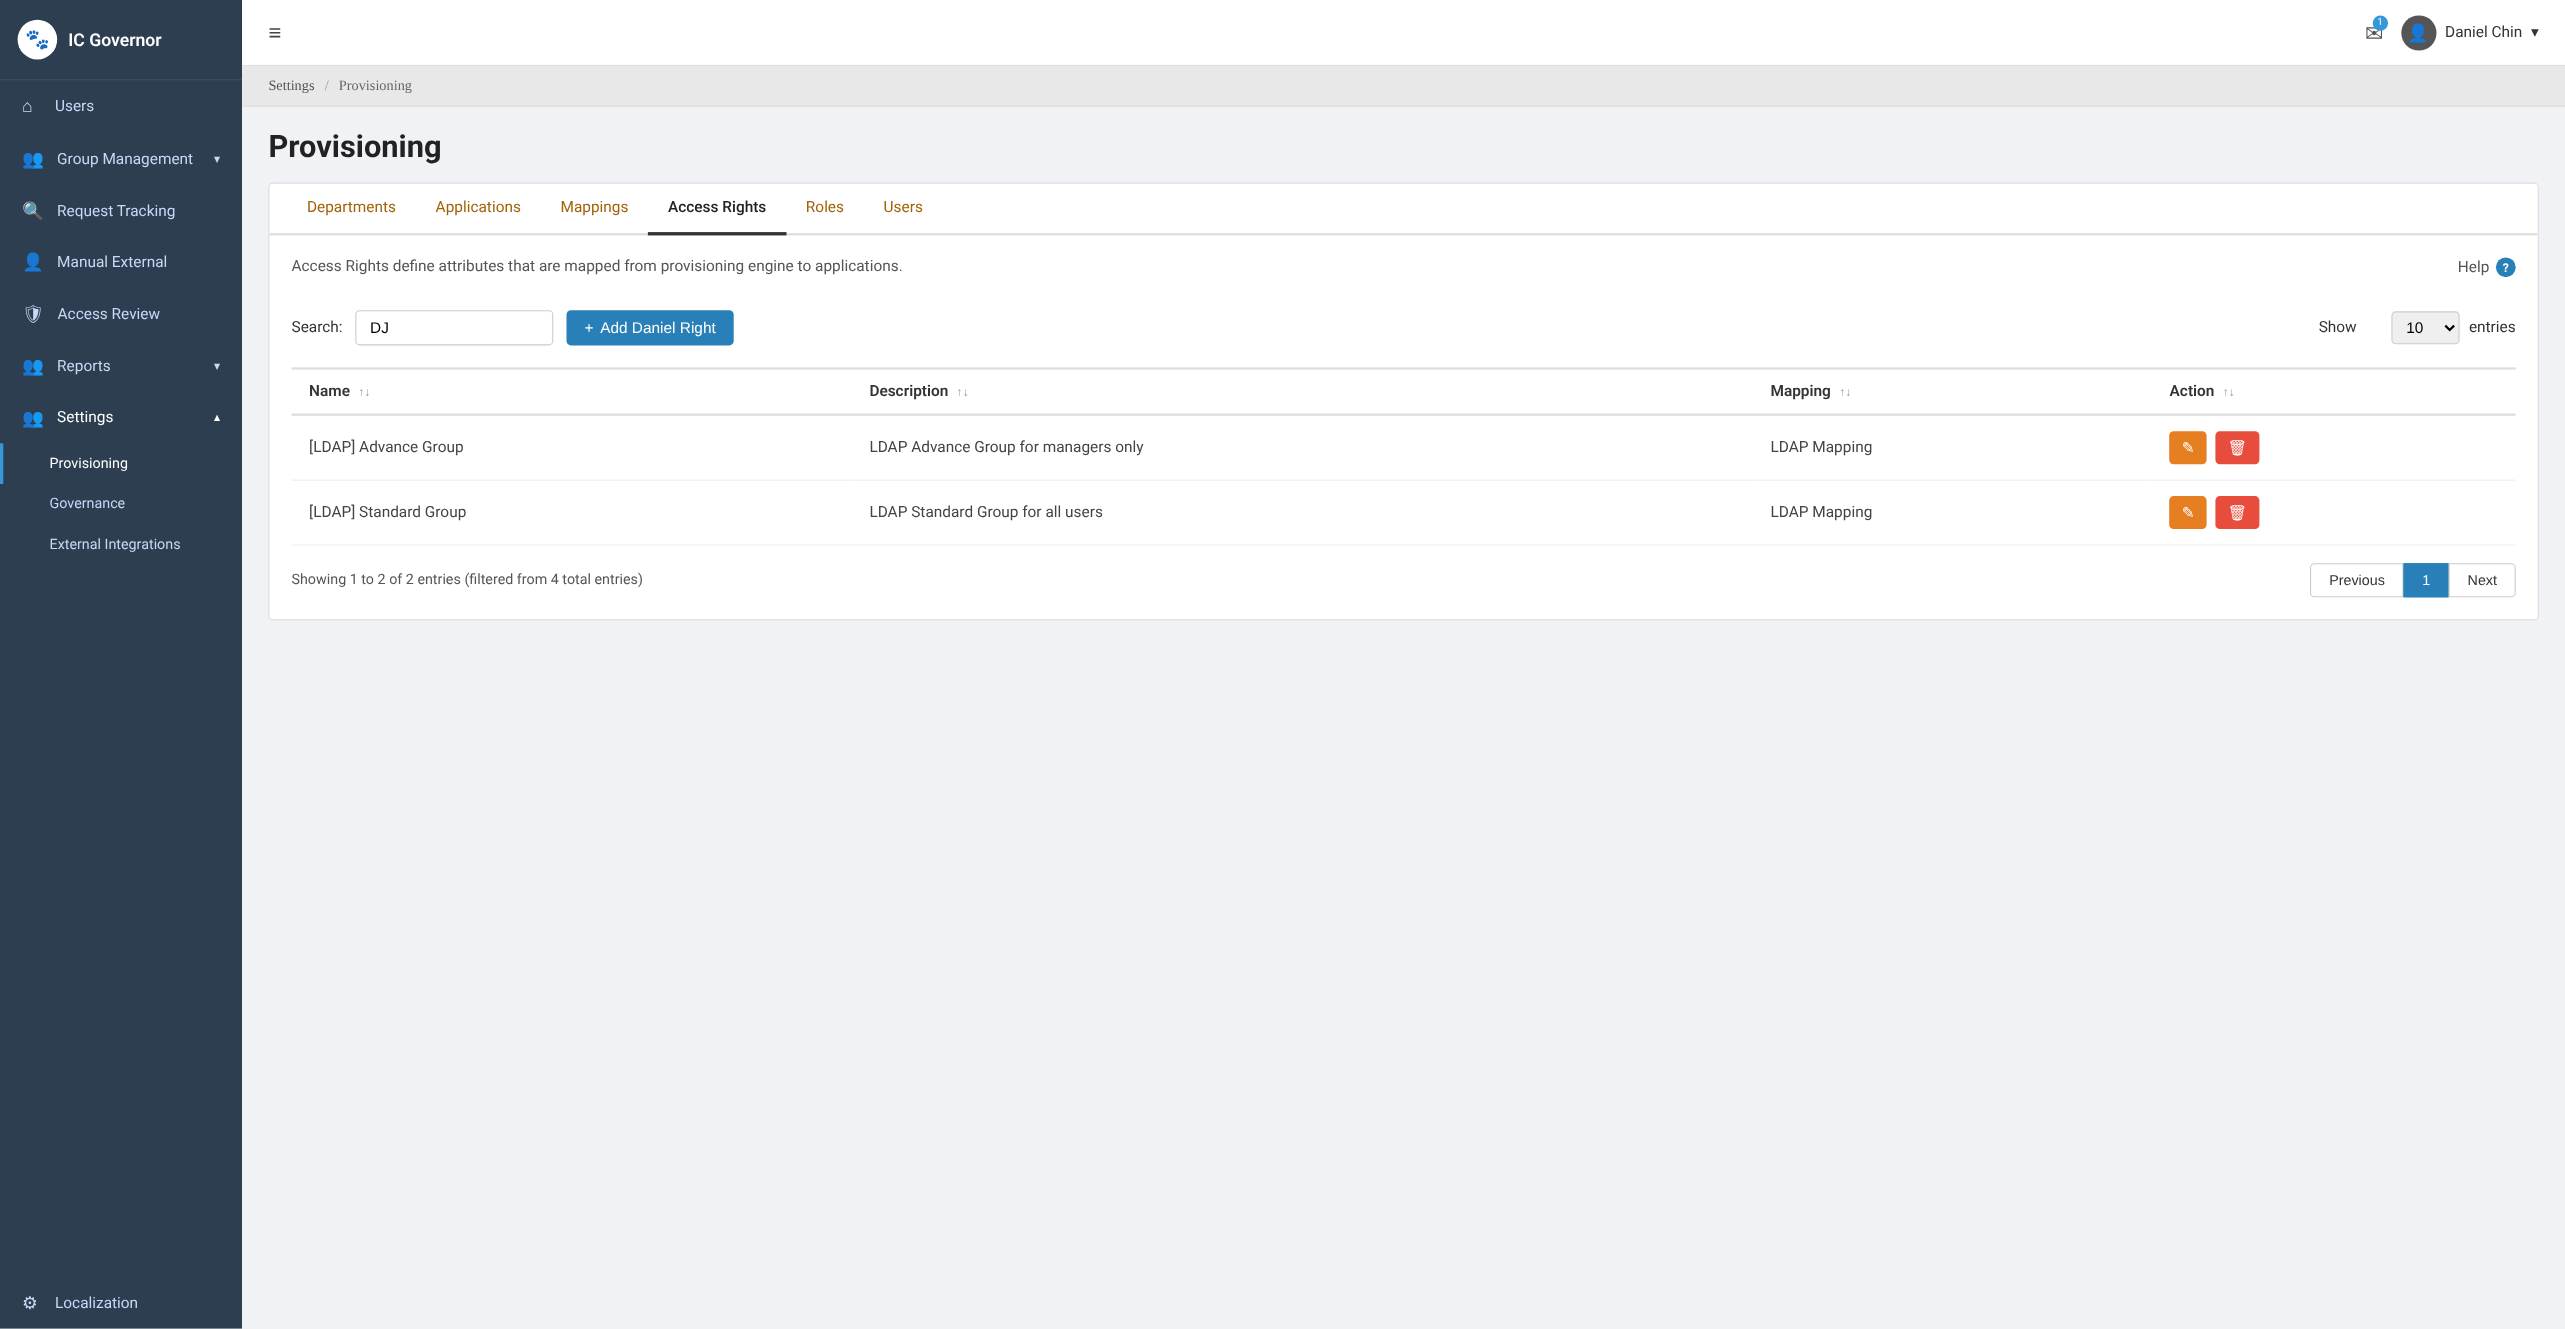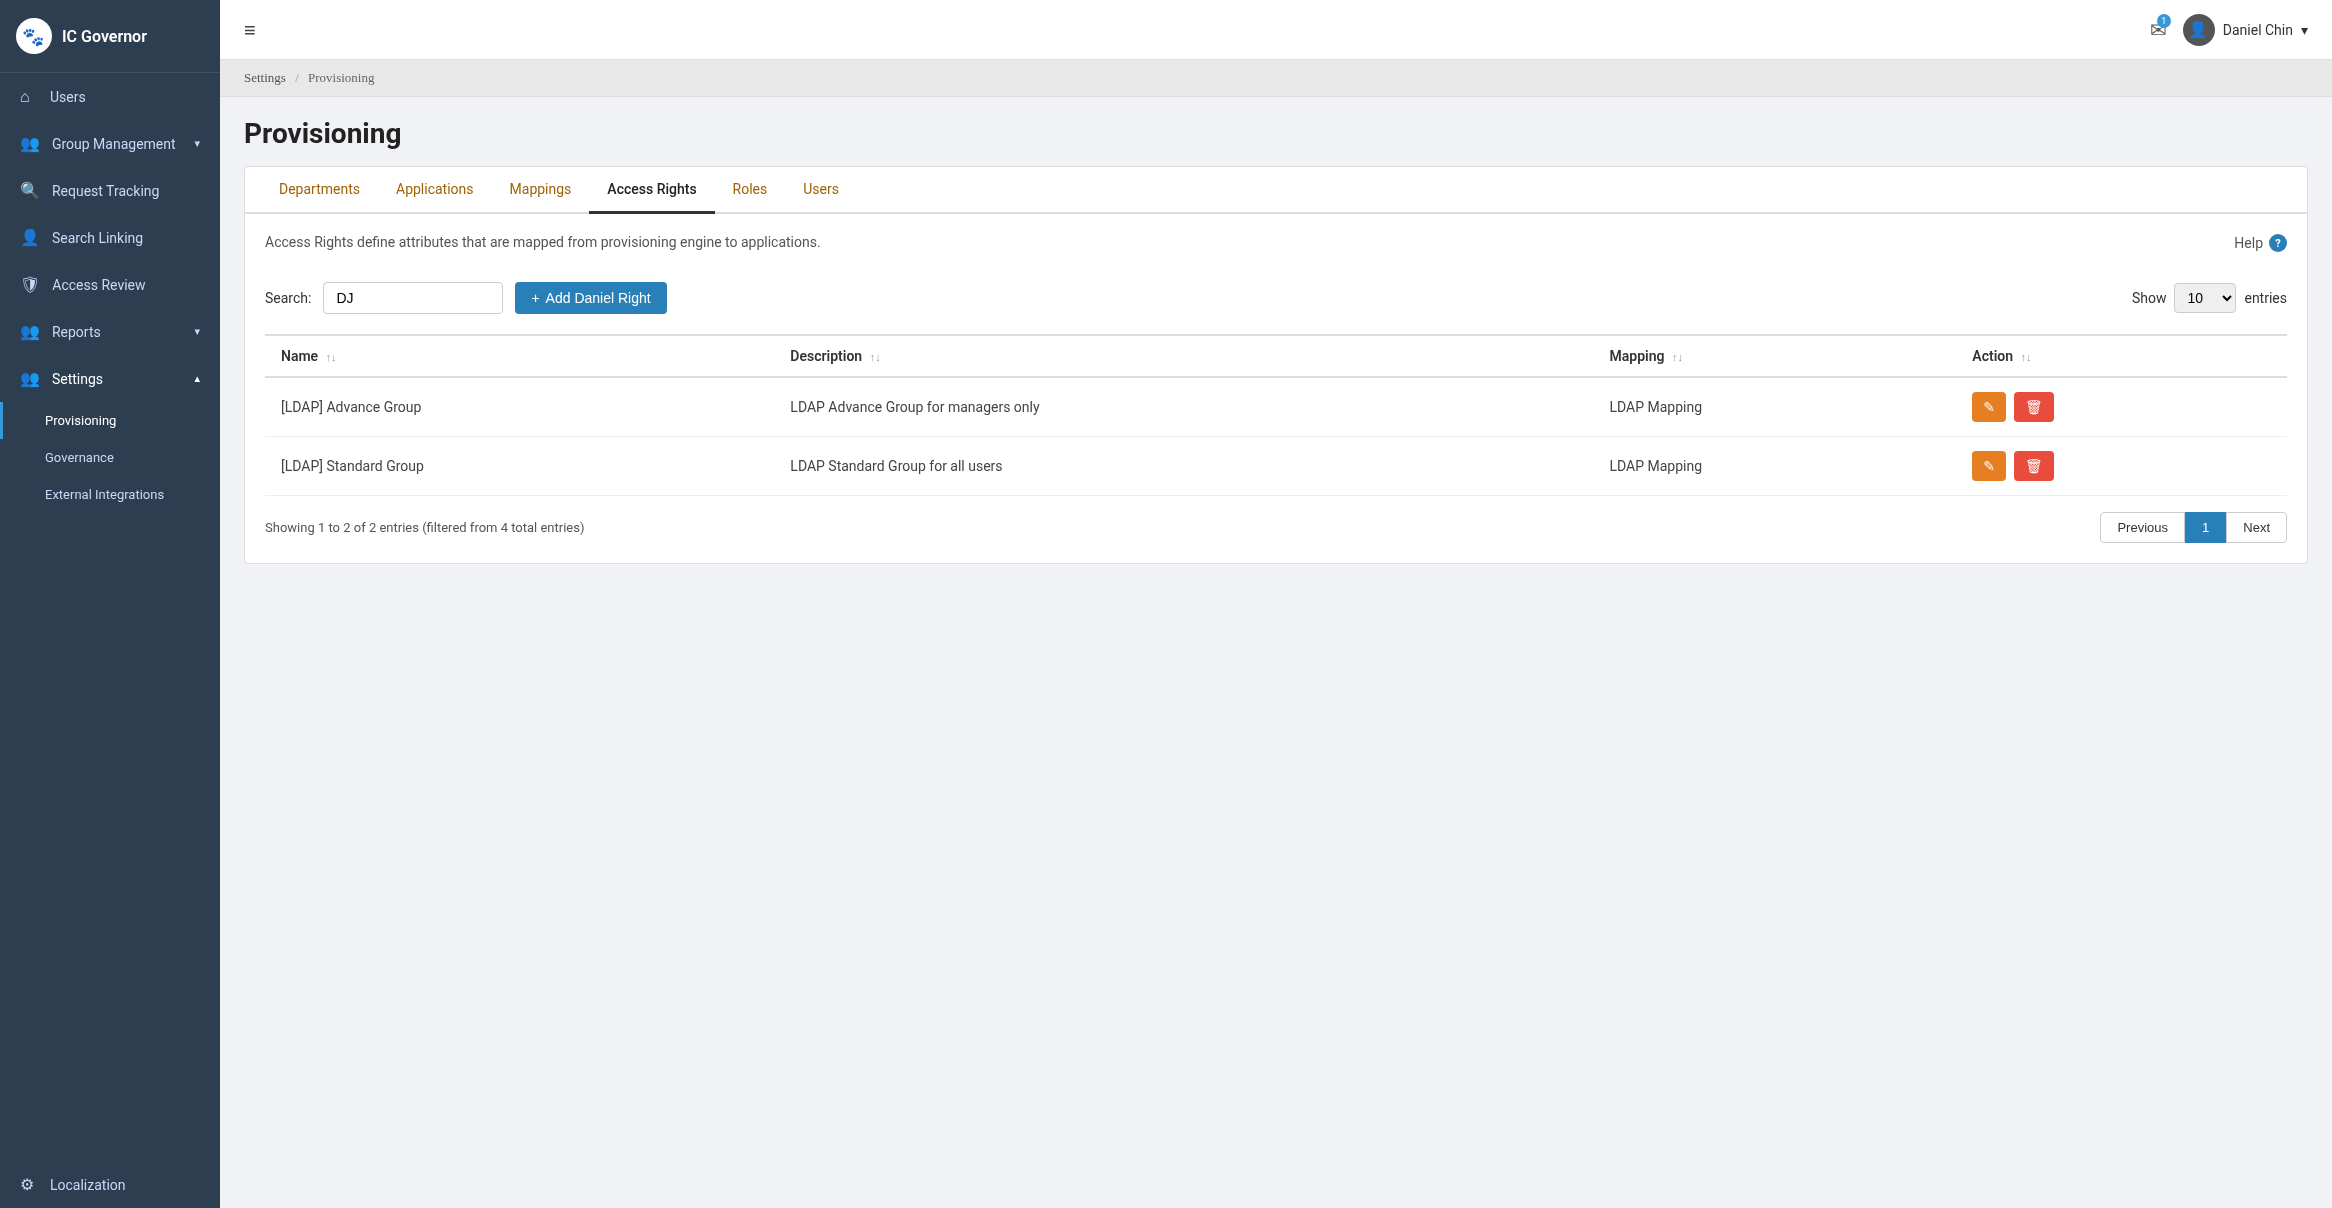--- a/index.html
+++ b/index.html
@@ -215,20 +215,21 @@
       align-items: center;
       gap: 8px;
       font-size: 14px;
       color: #333;
     }
     .show-entries select {
       border: 1px solid #ccc;
       border-radius: 4px;
       padding: 5px 8px;
       font-size: 14px;
+      margin-left: 24px;
     }
     .help-btn {
       margin-left: auto;
       display: flex;
       align-items: center;
       gap: 6px;
       font-size: 14px;
       color: #555;
       cursor: pointer;
     }
@@ -346,21 +347,21 @@
     <span class="nav-icon">👥</span>
     <span>Group Management</span>
     <span class="nav-arrow">▾</span>
   </div>
   <div class="nav-item">
     <span class="nav-icon">🔍</span>
     <span>Request Tracking</span>
   </div>
   <div class="nav-item">
     <span class="nav-icon">👤</span>
-    <span>Search Linking</span>
+    <span>Manual External</span>
   </div>
   <div class="nav-item">
     <span class="nav-icon">🛡</span>
     <span>Access Review</span>
   </div>
   <div class="nav-item">
     <span class="nav-icon">👥</span>
     <span>Reports</span>
     <span class="nav-arrow">▾</span>
   </div>

